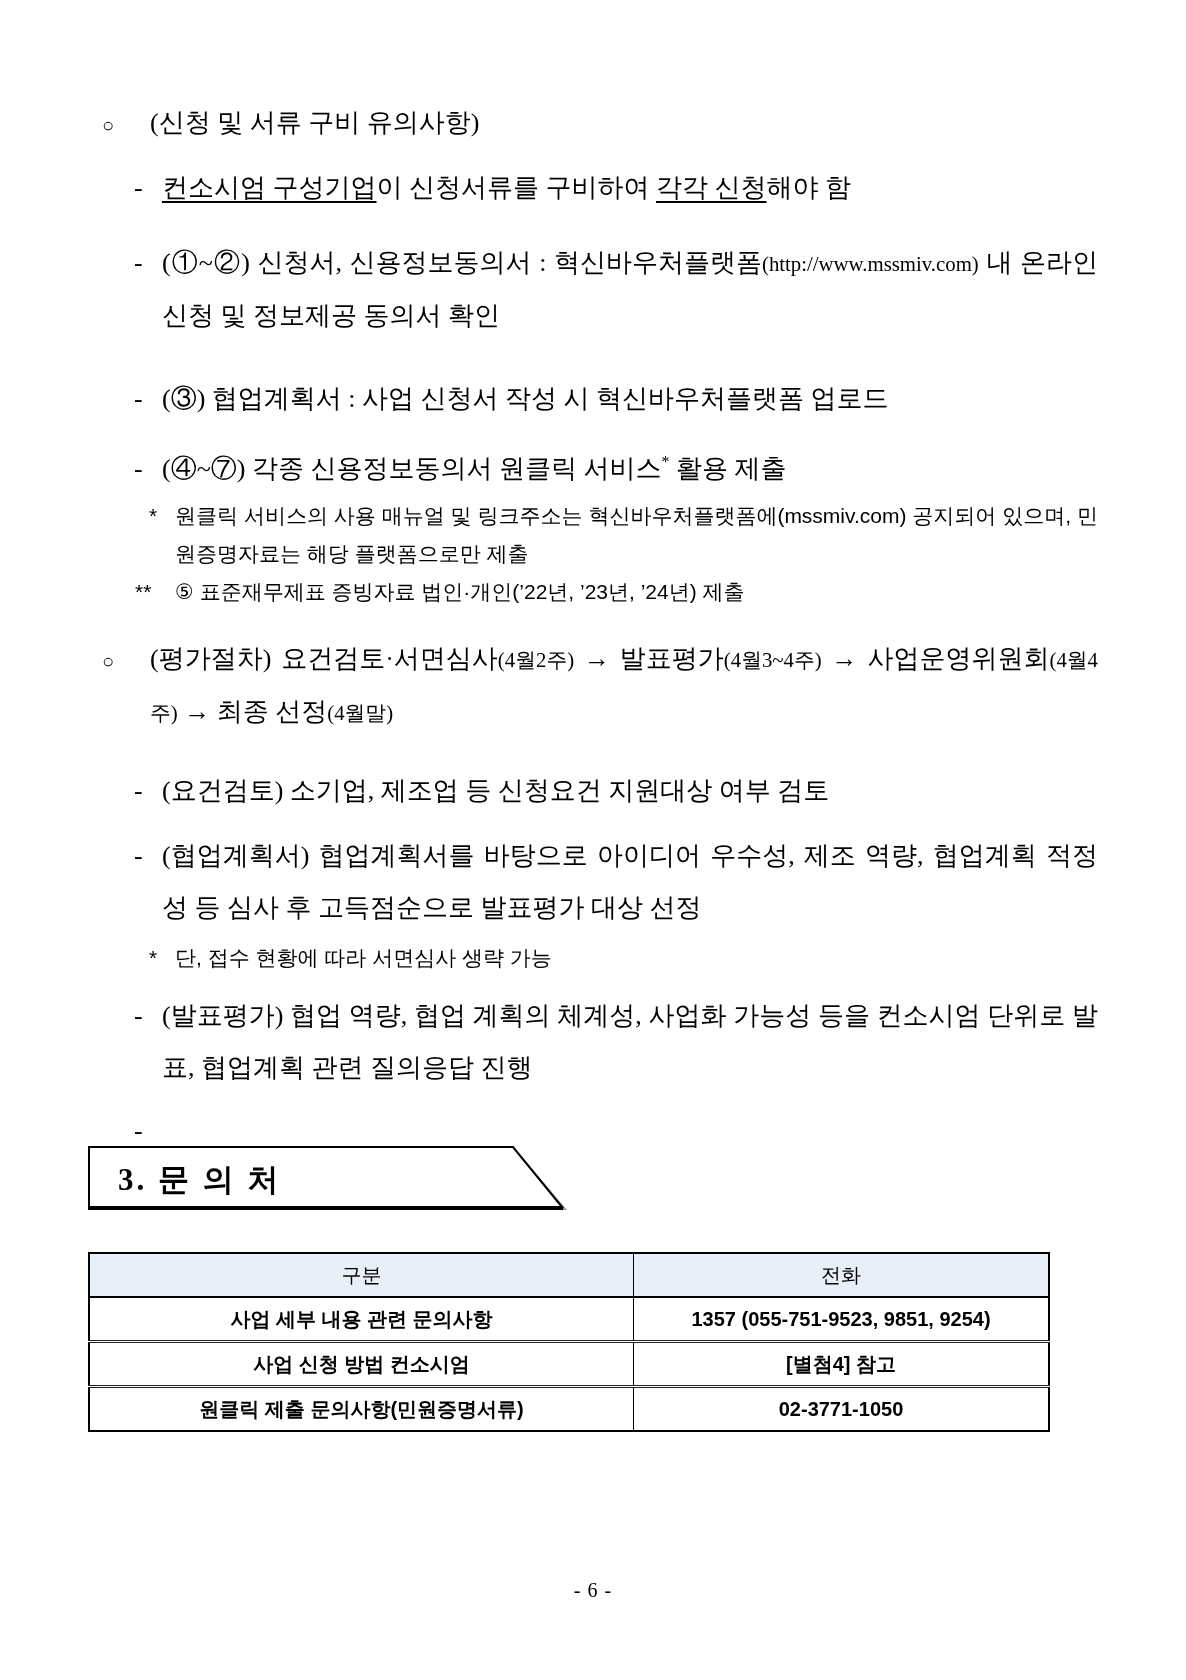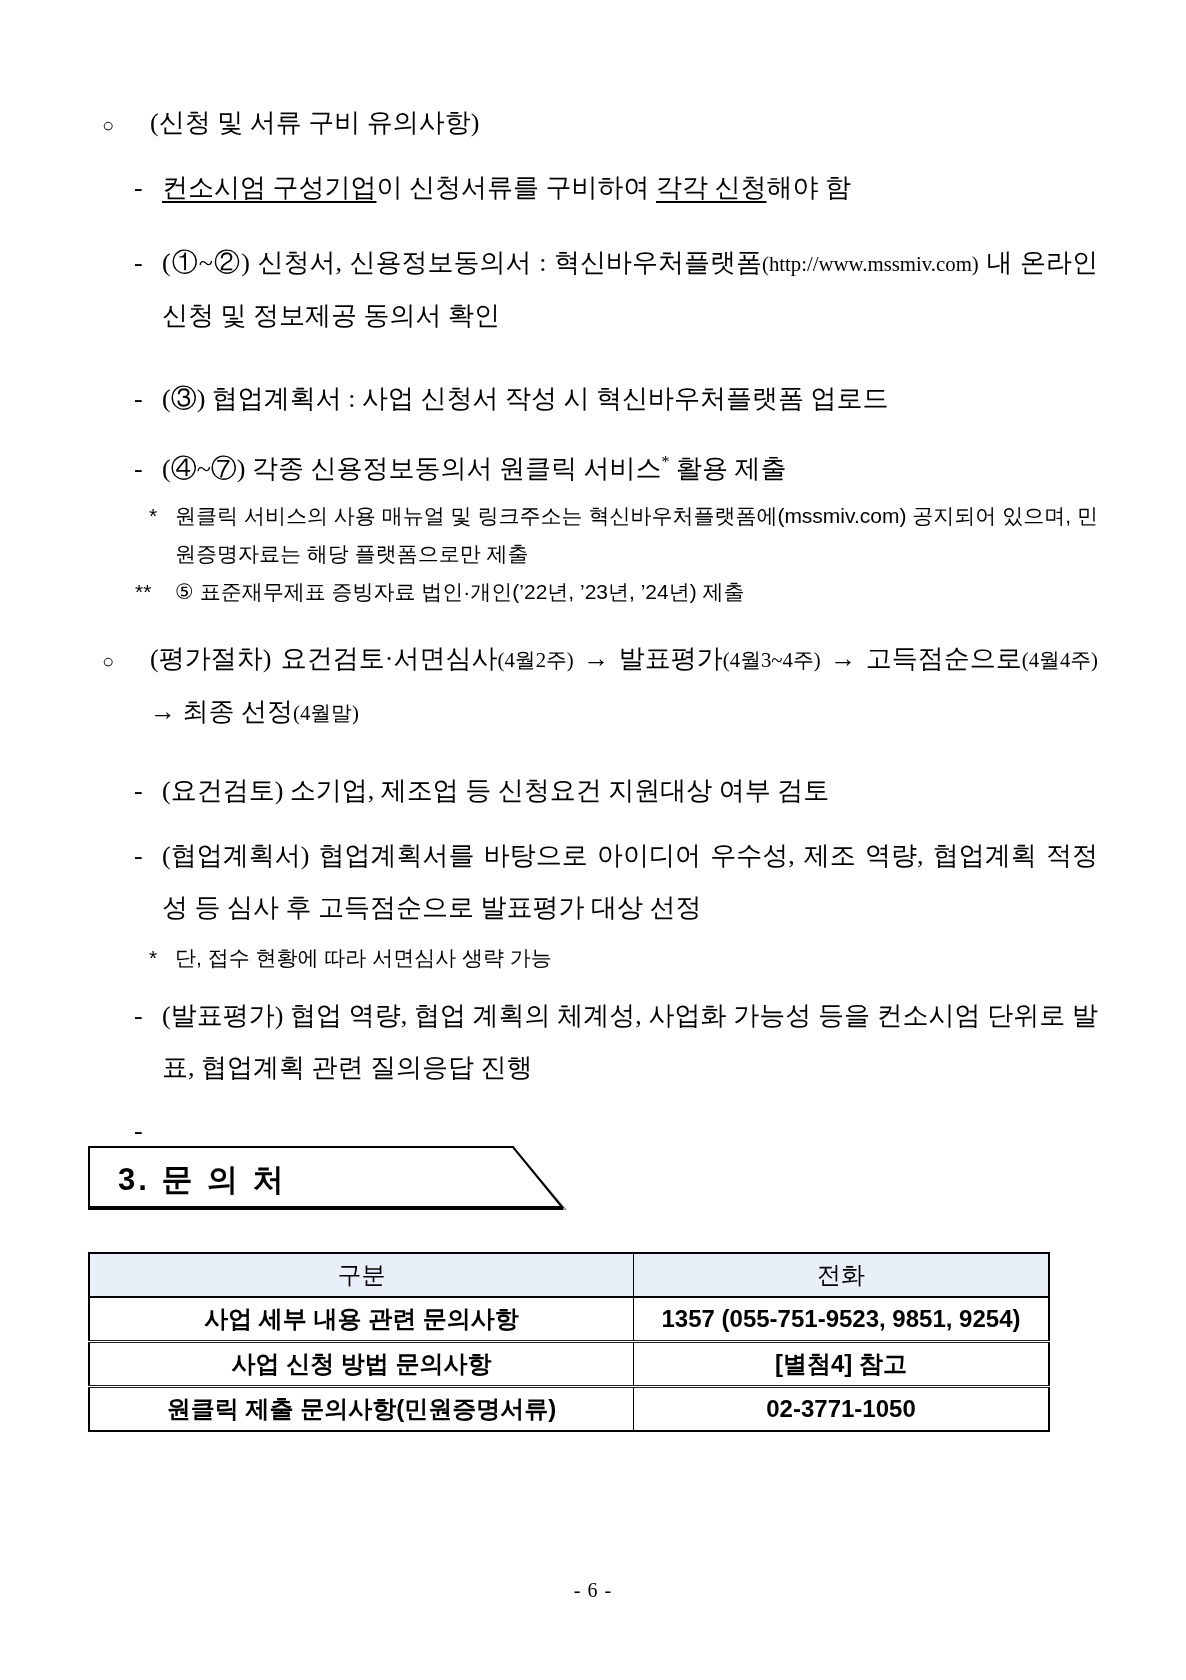--- a/index.html
+++ b/index.html
@@ -22,28 +22,28 @@
   .fn>.marker{position:absolute;left:61px;}
   .fn.fn2>.marker{left:47px;}
   .b{font-weight:normal;}
   .u{text-decoration:underline;text-underline-offset:5px;text-decoration-thickness:2px;margin-top:40px;}
   .sm{font-size:0.8em;}
   .sup{vertical-align:super;font-size:0.62em;line-height:0;}
   
   .title-wrap{position:relative;margin-top:52px;width:482px;height:68px;}
   .title-text{
     position:absolute;left:30px;top:13px;
-    font-family:Liberation Sans, sans-serif;
+    font-family:Liberation Serif, serif;
     font-weight:bold;font-size:31px;letter-spacing:3px;
   }
   
   .contact-table{
     border-collapse:collapse;margin-top:38px;width:962px;
     font-family:"Liberation Sans","DejaVu Sans",sans-serif;
-    font-size:24px;text-align:center;border:2px solid #000;
+    font-size:20px;text-align:center;border:2px solid #000;
   }
   .contact-table th{
     background:#e9eff8;font-weight:normal;height:40px;
     border-bottom:2px solid #000;
   }
   .contact-table td{height:40px;background:#fff;font-weight:bold;}
   .contact-table th+th,.contact-table td+td{border-left:1px solid #000;}
   .contact-table tbody tr+tr td{border-top:3px double #222;}
   .footer{
     position:absolute;left:0;right:0;bottom:78px;text-align:center;
@@ -86,21 +86,21 @@
       <span><span>원클릭 서비스의 사용 매뉴얼 및 링크주소는 혁신바우처플랫폼에(mssmiv.com) 공지되어 있으며, 민원증명자료는 해당 플랫폼으로만 제출</span></span>
     </div>
 
     <div class="fn fn2" style="margin-top:0">
       <span class="marker">**</span>
       <span><span>⑤ 표준재무제표 증빙자료 법인·개인(’22년, ’23년, ’24년) 제출</span></span>
     </div>
 
     <div class="para p0" style="margin-top:22px">
       <span class="marker">○</span>
-      <span><span class="b">(평가절차)</span><span> 요건검토·서면심사</span><span class="sm">(4월2주)</span><span> → 발표평가</span><span class="sm">(4월3~4주)</span><span> → 고득점순으로</span><span class="sm">(4월4주)</span><span> → 최종 선정</span><span class="sm">(4월말)</span></span>
+      <span><span class="b">(평가절차)</span><span> 요건검토·서면심사</span><span class="sm">(4월2주)</span><span> → 발표평가</span><span class="sm">(4월3~4주)</span><span> → 사업운영위원회</span><span class="sm">(4월4주)</span><span> → 최종 선정</span><span class="sm">(4월말)</span></span>
     </div>
 
     <div class="para p1" style="margin-top:26px">
       <span class="marker">-</span>
       <span><span class="b">(요건검토)</span><span> 소기업, 제조업 등 신청요건 지원대상 여부 검토</span></span>
     </div>
 
     <div class="para p1" style="margin-top:13px">
       <span class="marker">-</span>
       <span><span class="b">(협업계획서)</span><span> 협업계획서를 바탕으로 아이디어 우수성, 제조 역량, 협업계획 적정성 등 심사 후 고득점순으로 발표평가 대상 선정</span></span>
@@ -135,21 +135,21 @@
           <th style="width:541px">구분</th>
           <th>전화</th>
         </tr>
       </thead>
       <tbody>
         <tr>
           <td>사업 세부 내용 관련 문의사항</td>
           <td>1357 (055-751-9523, 9851, 9254)</td>
         </tr>
         <tr>
-          <td>사업 신청 방법 문의사항</td>
+          <td>사업 신청 방법 컨소시엄</td>
           <td>[별첨4] 참고</td>
         </tr>
         <tr>
           <td>원클릭 제출 문의사항(민원증명서류)</td>
           <td>02-3771-1050</td>
         </tr>
       </tbody>
     </table>
 
   </div>

